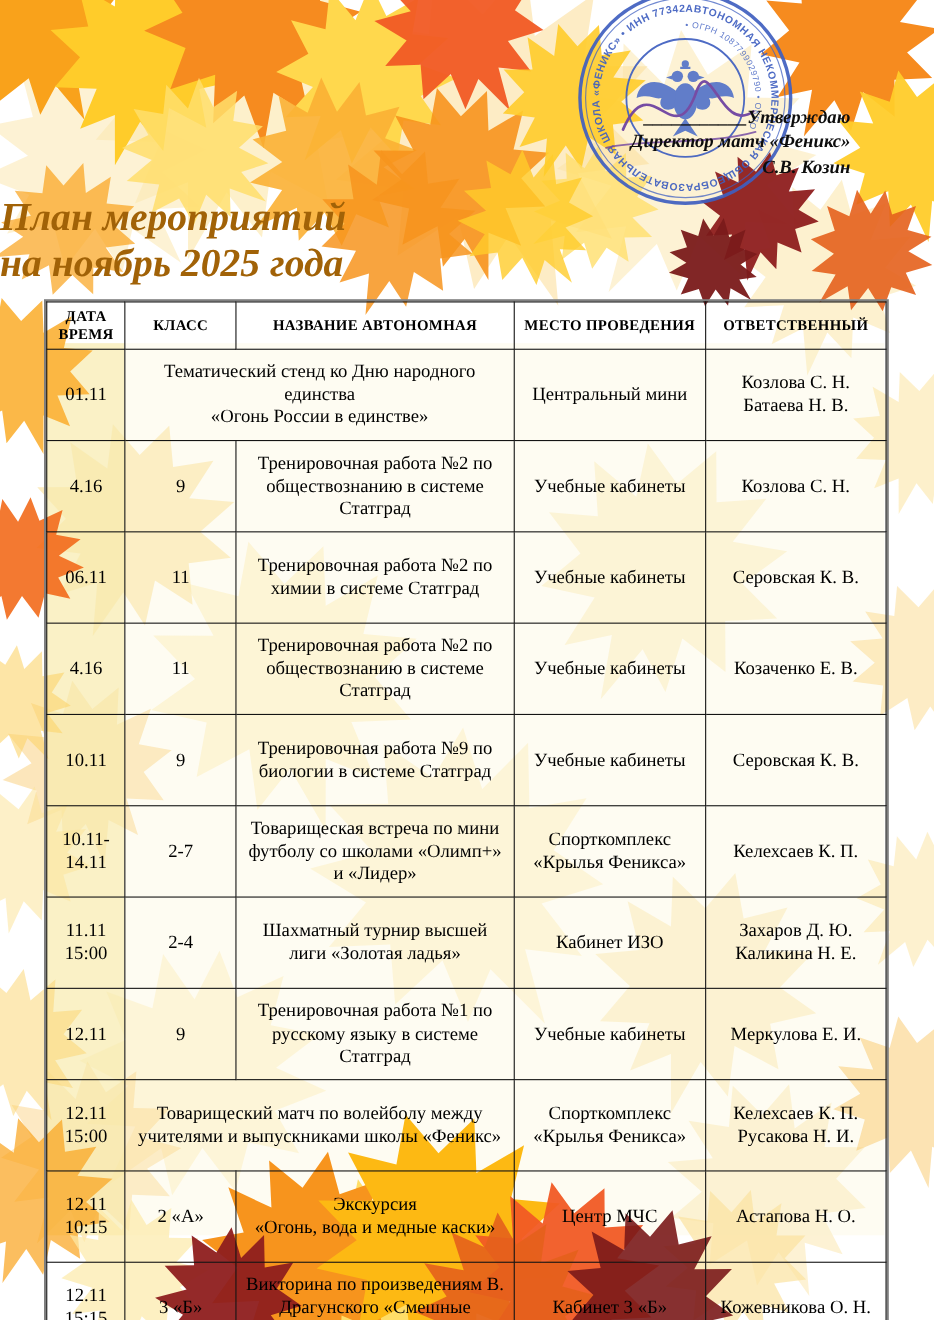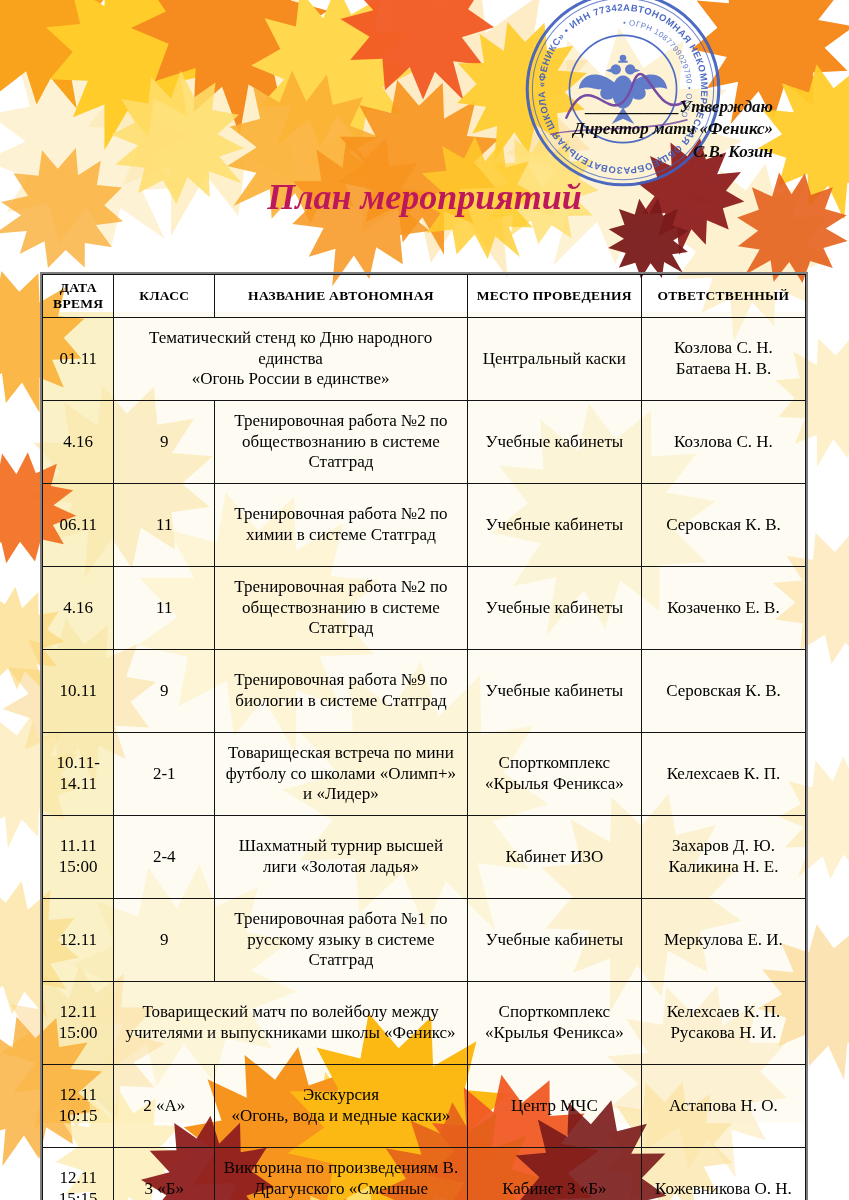--- a/index.html
+++ b/index.html
@@ -13,24 +13,24 @@
   }
   .bg-leaves{position:absolute;left:0;top:0;width:849px;height:1200px;z-index:0;}
   .stamp{position:absolute;left:520px;top:-14px;width:206px;height:206px;z-index:2;opacity:.92;}
   .approval{
     position:absolute;top:96px;right:76px;z-index:3;
     text-align:right;font-weight:bold;font-size:17px;line-height:1.32;
     color:#0d0d0d;white-space:nowrap;font-style:italic;
   }
   .doc-title{
     position:absolute;top:176px;left:0;width:100%;z-index:2;
-    text-align:center;
+    text-align:left;
     font-weight:bold;font-style:italic;
     font-size:36px;line-height:1.18;
-    color:#be185d;
+    color:#a16207;
   }
   .table-wrap{
     position:absolute;left:40px;top:272px;width:764px;z-index:2;
     border:2px solid #7f7f7f;
     background:transparent;
   }
   table.events{
     border-collapse:collapse;width:100%;table-layout:fixed;
     background:transparent;
   }
@@ -168,20 +168,21 @@
   </svg>
 
   <div class="approval">
     <div>___________Утверждаю</div>
     <div>Директор матч «Феникс»</div>
     <div>С.В. Козин</div>
   </div>
 
   <div class="doc-title">
     <div>План мероприятий</div>
+    <div>на ноябрь 2025 года</div>
   </div>
 
   <div class="table-wrap">
     <table class="events">
       <colgroup>
         <col class="col-date">
           <col class="col-class">
           <col class="col-event">
           <col class="col-place">
           <col class="col-resp">
@@ -193,21 +194,21 @@
           <th>НАЗВАНИЕ АВТОНОМНАЯ</th>
           <th>МЕСТО ПРОВЕДЕНИЯ</th>
           <th>ОТВЕТСТВЕННЫЙ</th>
         </tr>
       </thead>
       <tbody>
           <tr>
             <td class="cell-date">01.11</td>
             <td colspan="2">Тематический стенд ко Дню народного единства
 «Огонь России в единстве»</td>
-            <td>Центральный каски</td>
+            <td>Центральный мини</td>
             <td>Козлова С. Н.
 Батаева Н. В.</td>
           </tr>
           <tr>
             <td class="cell-date">4.16</td>
             <td>9</td>
             <td>Тренировочная работа №2 по обществознанию в системе Статград</td>
             <td>Учебные кабинеты</td>
             <td>Козлова С. Н.</td>
           </tr>
@@ -228,21 +229,21 @@
           <tr>
             <td class="cell-date">10.11</td>
             <td>9</td>
             <td>Тренировочная работа №9 по биологии в системе Статград</td>
             <td>Учебные кабинеты</td>
             <td>Серовская К. В.</td>
           </tr>
           <tr>
             <td class="cell-date">10.11-
 14.11</td>
-            <td>2-1</td>
+            <td>2-7</td>
             <td>Товарищеская встреча по мини футболу со школами «Олимп+» и «Лидер»</td>
             <td>Спорткомплекс «Крылья Феникса»</td>
             <td>Келехсаев К. П.</td>
           </tr>
           <tr>
             <td class="cell-date">11.11
 15:00</td>
             <td>2-4</td>
             <td>Шахматный турнир высшей лиги «Золотая ладья»</td>
             <td>Кабинет ИЗО</td>

